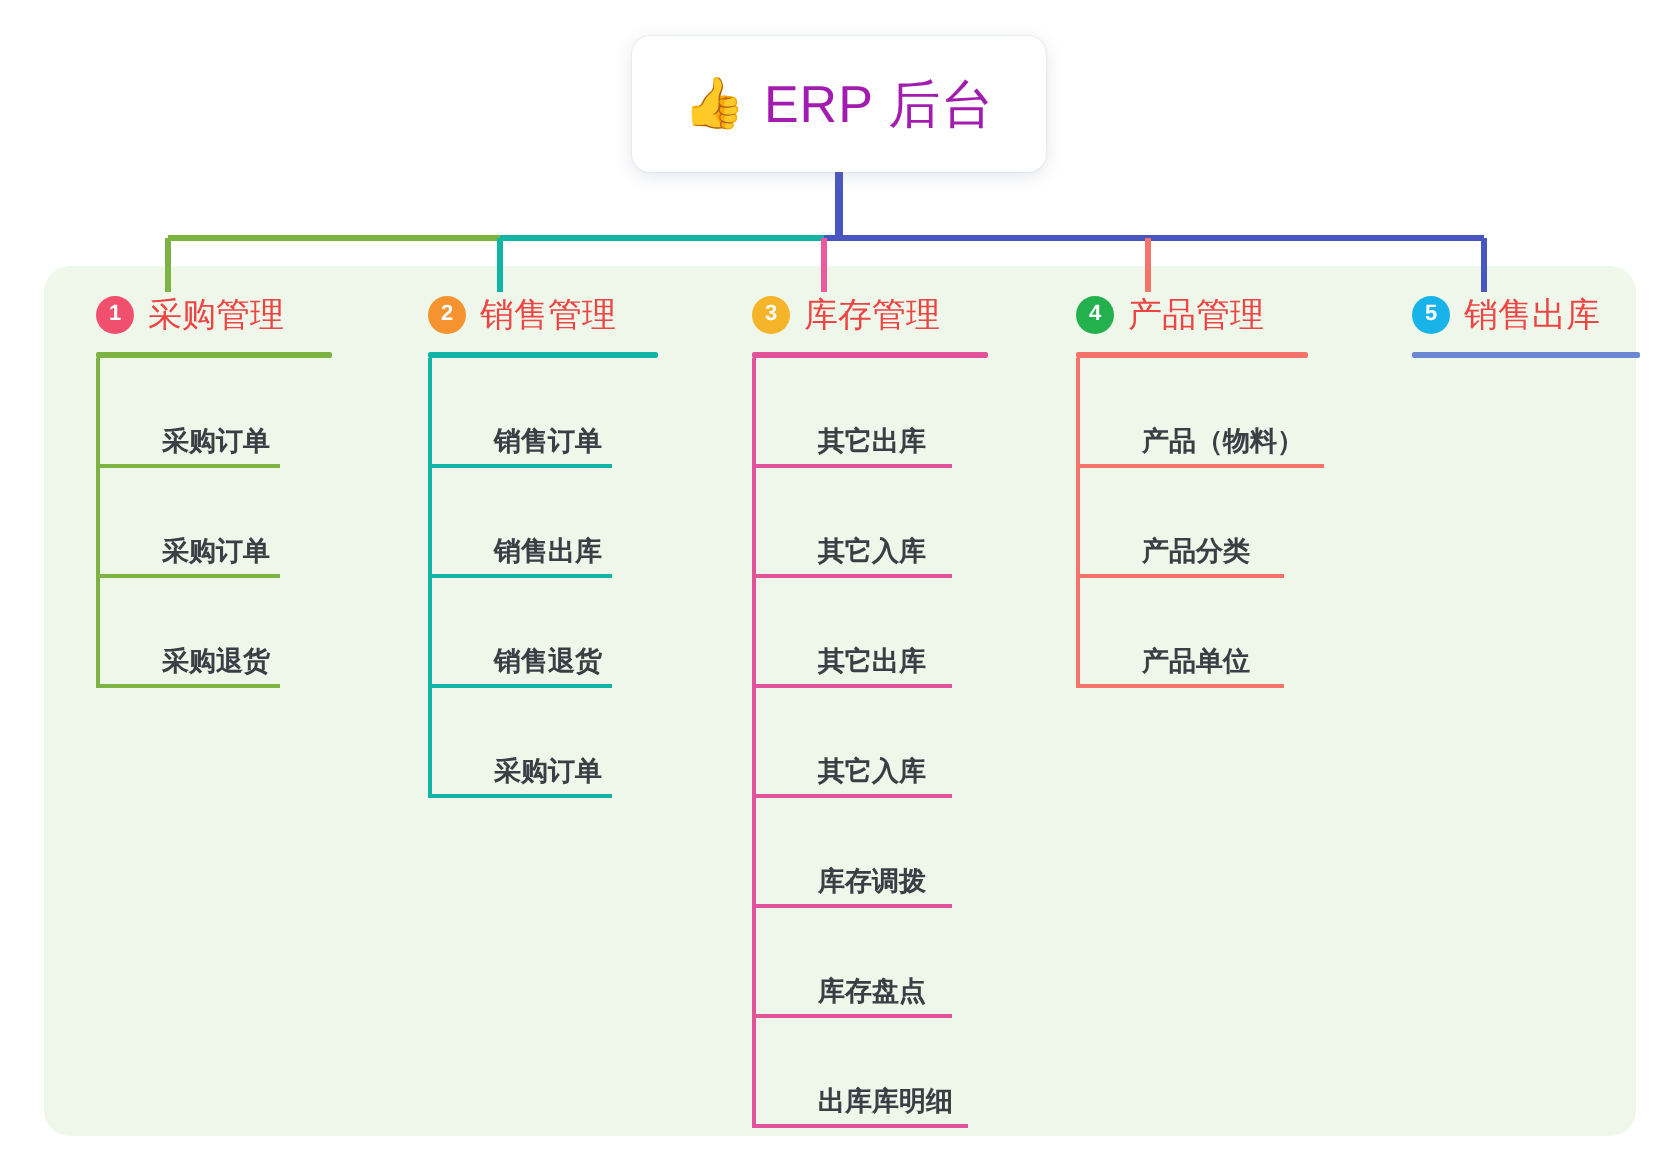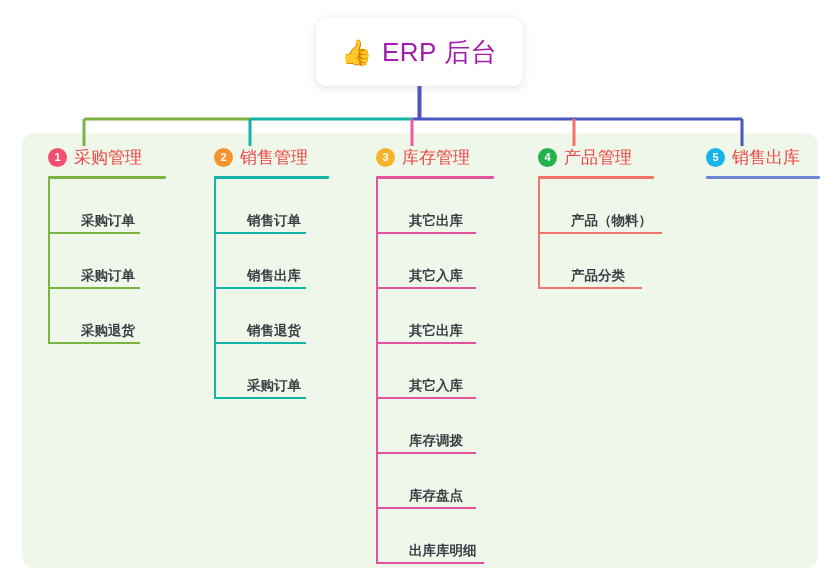--- a/index.html
+++ b/index.html
@@ -258,20 +258,24 @@
         <div class="items">
           <div class="spine" style="background: rgb(244, 115, 106);"></div>
           <div class="item">
             <span class="item-label">产品（物料）</span>
             <div class="item-rule" style="width: 124px; background: rgb(244, 115, 106);"></div>
           </div>
           <div class="item">
             <span class="item-label">产品分类</span>
             <div class="item-rule" style="width: 104px; background: rgb(244, 115, 106);"></div>
           </div>
+          <div class="item">
+            <span class="item-label">产品单位</span>
+            <div class="item-rule" style="width: 104px; background: rgb(244, 115, 106);"></div>
+          </div>
         </div>
       </div>
       <div class="col" style="left: 688px;">
         <div class="col-head">
           <span class="badge" style="background: rgb(24, 180, 233);">5</span>
           <span class="col-title">销售出库</span>
         </div>
         <div class="head-rule" style="width: 114px; background: rgb(107, 135, 212); margin-left: 18px;"></div>
       </div>
     </div>

